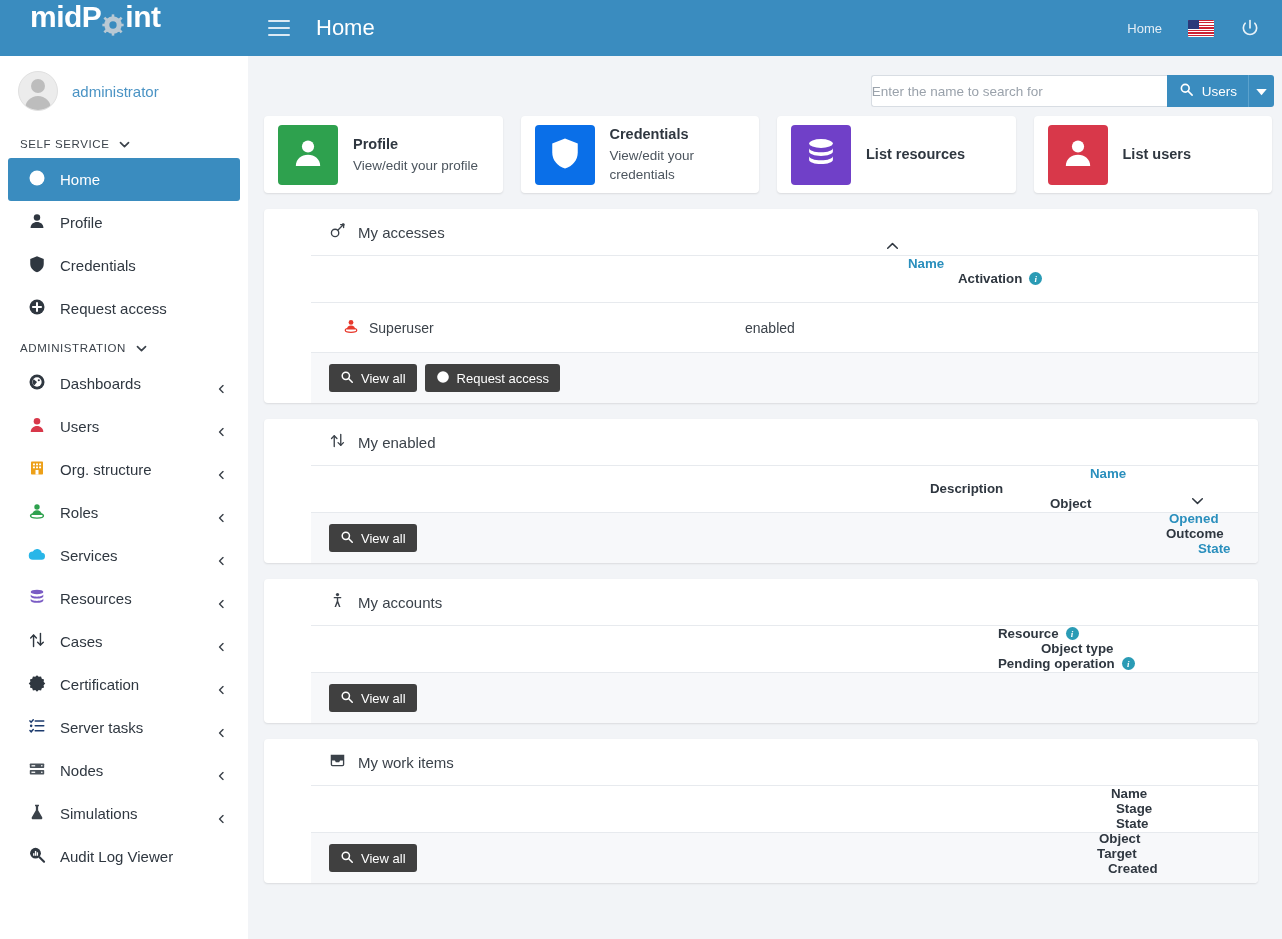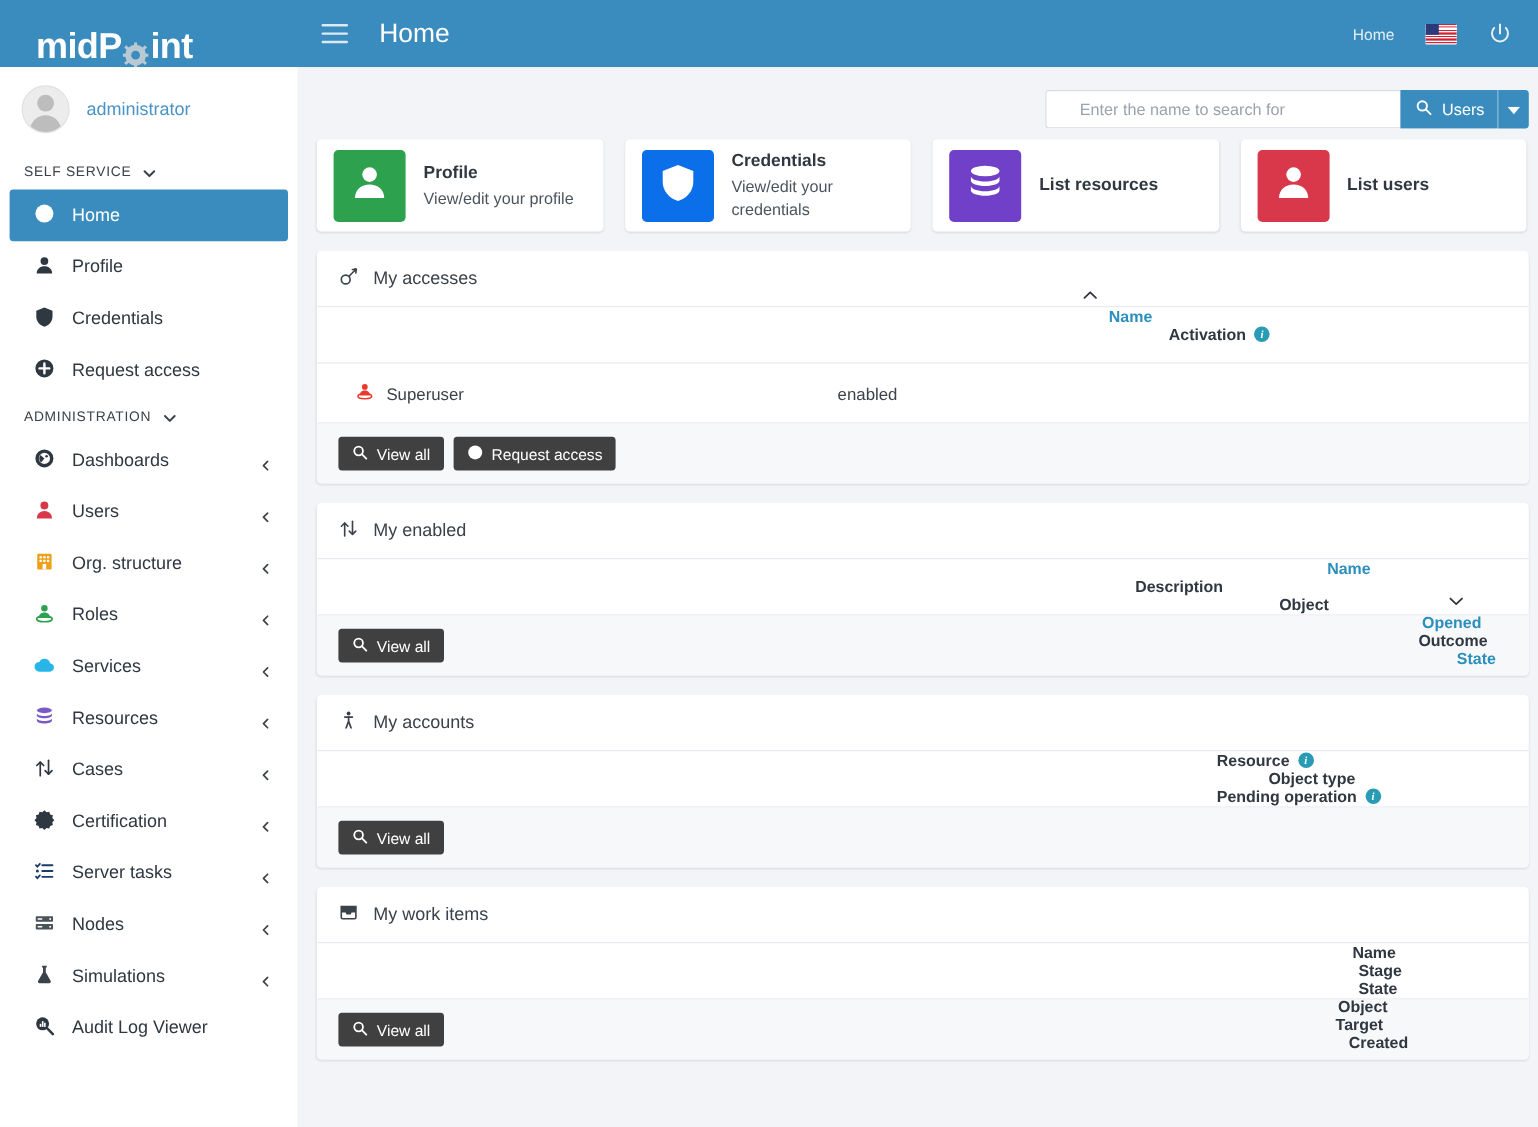--- a/index.html
+++ b/index.html
@@ -7,21 +7,21 @@
     width: 1282px; height: 939px;
     font-family: "Liberation Sans", sans-serif;
     background: #f2f4f7; overflow: hidden;
   }
   
   .topbar {
     position: absolute; top: 0; left: 0; width: 1282px; height: 56px;
     background: #3a8cbf; display: flex; align-items: center;
   }
   .logo-zone {
-    width: 248px; height: 56px; display: flex; align-items: flex-end;
+    width: 248px; height: 56px; display: flex; align-items: flex-start;
     padding-left: 30px;
   }
   .logo-text {
     font-size: 30px; font-weight: bold; color: #ffffff;
     letter-spacing: -0.5px; display: flex; align-items: center;
   }
   .logo-gear {
     display: inline-block; width: 22px; height: 22px; position: relative;
     margin: 0 1px; top: 3px;
   }
@@ -100,21 +100,21 @@
   .main {
     position: absolute; top: 56px; left: 248px; width: 1034px; height: 883px;
     background: #f2f4f7; overflow: hidden;
   }
   .search-row {
     display: flex; justify-content: flex-end; align-items: center;
     padding: 16px 8px 0 0; height: 54px;
   }
   .search-input {
     width: 296px; height: 32px; border: 1px solid #d8dde3; border-right: none;
-    border-radius: 3px 0 0 3px; padding: 0 28px; font-size: 13.5px;
+    border-radius: 3px 0 0 3px; padding: 0 0; font-size: 13.5px;
     color: #000000; outline: none; background: #fff;
     font-family: "Liberation Sans", sans-serif;
   }
   .search-input::placeholder { color: #9aa2ab; }
   .search-btn {
     height: 32px; background: #3a8cbf; color: #fff; border: none;
     display: flex; align-items: center; gap: 8px; padding: 0 11px 0 12px;
     font-size: 13.5px; cursor: pointer; font-family: "Liberation Sans", sans-serif;
   }
   .search-split {
@@ -130,22 +130,22 @@
     display: flex; align-items: center; padding: 0 14px; gap: 15px;
     box-shadow: 0 1px 2px rgba(0,0,0,.10); cursor: pointer;
   }
   .card-ico {
     width: 60px; height: 60px; border-radius: 4px; flex: none;
     display: flex; align-items: center; justify-content: center;
   }
   .card-title { font-size: 14.5px; font-weight: bold; color: #2f3740; line-height: 1.5; }
   .card-sub { font-size: 13.5px; color: #4c555e; line-height: 1.45; }
   .panel {
-    background: #ffffff; border-radius: 4px; margin: 16px 8px 0 16px;
-    box-shadow: 0 1px 2px rgba(0,0,0,.10); overflow: hidden;
+    background: #ffffff; border-radius: 4px; margin: 16px 24px 0 16px;
+    box-shadow: 0 1px 2px rgba(0,0,0,.10); overflow: hidden; padding-left: 47px;
   }
   .panel-head {
     display: flex; align-items: center; gap: 12px; height: 47px;
     padding-left: 18px; border-bottom: 1px solid #e7eaee;
     font-size: 15px; color: #3b424a;
   }
   .thead {
     display: flex; align-items: flex-end; height: 47px;
     border-bottom: 1px solid #e7eaee; padding-bottom: 13px; flex-direction: column;
   }

